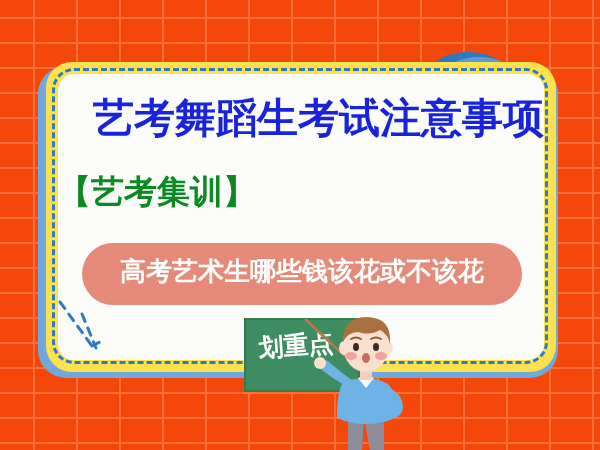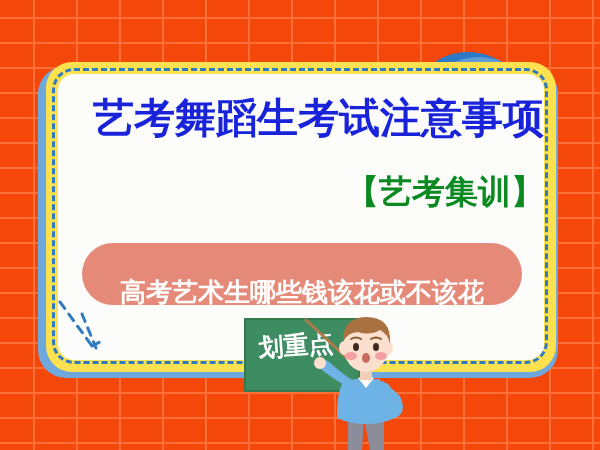--- a/index.html
+++ b/index.html
@@ -105,21 +105,21 @@
     font-weight: 700;
     color: #1924DA;
     letter-spacing: 0px;
     white-space: nowrap;
   }
   .subline {
     position: absolute;
     left: 58px;
     top: 175px;
     width: 486px;
-    text-align: right;
+    text-align: left;
     font-size: 33px;
     line-height: 1;
     font-weight: 700;
     color: #0B8A22;
     white-space: nowrap;
   }
 
   
   .pill {
     position: absolute;
@@ -134,21 +134,20 @@
     position: absolute;
     left: 82px;
     top: 258px;
     width: 440px;
     text-align: center;
     font-size: 26px;
     line-height: 1;
     font-weight: 700;
     color: #FFFFFF;
     white-space: nowrap;
-    margin-top: 21px;
   }
 
   
   .corner-deco {
     position: absolute;
     left: 52px;
     top: 300px;
     width: 70px;
     height: 70px;
   }

